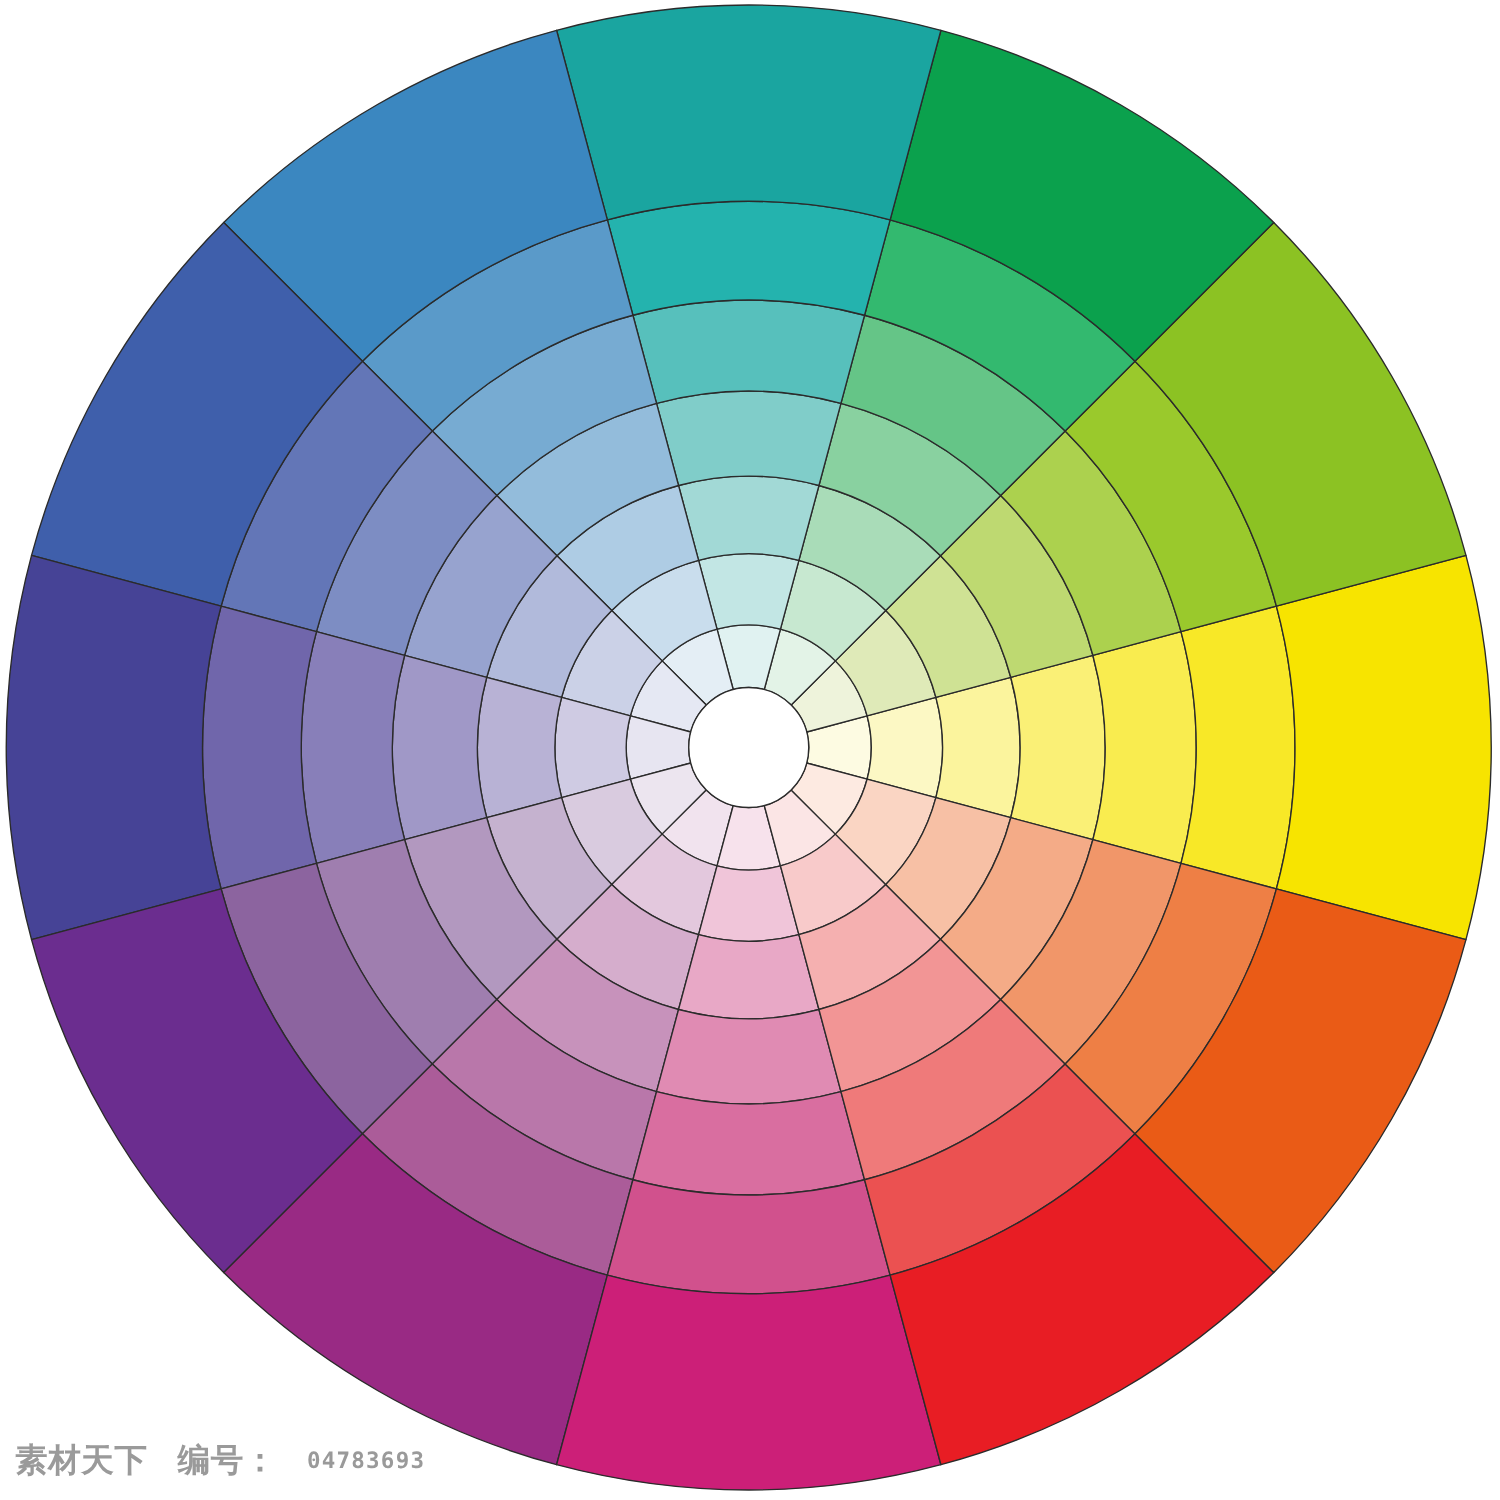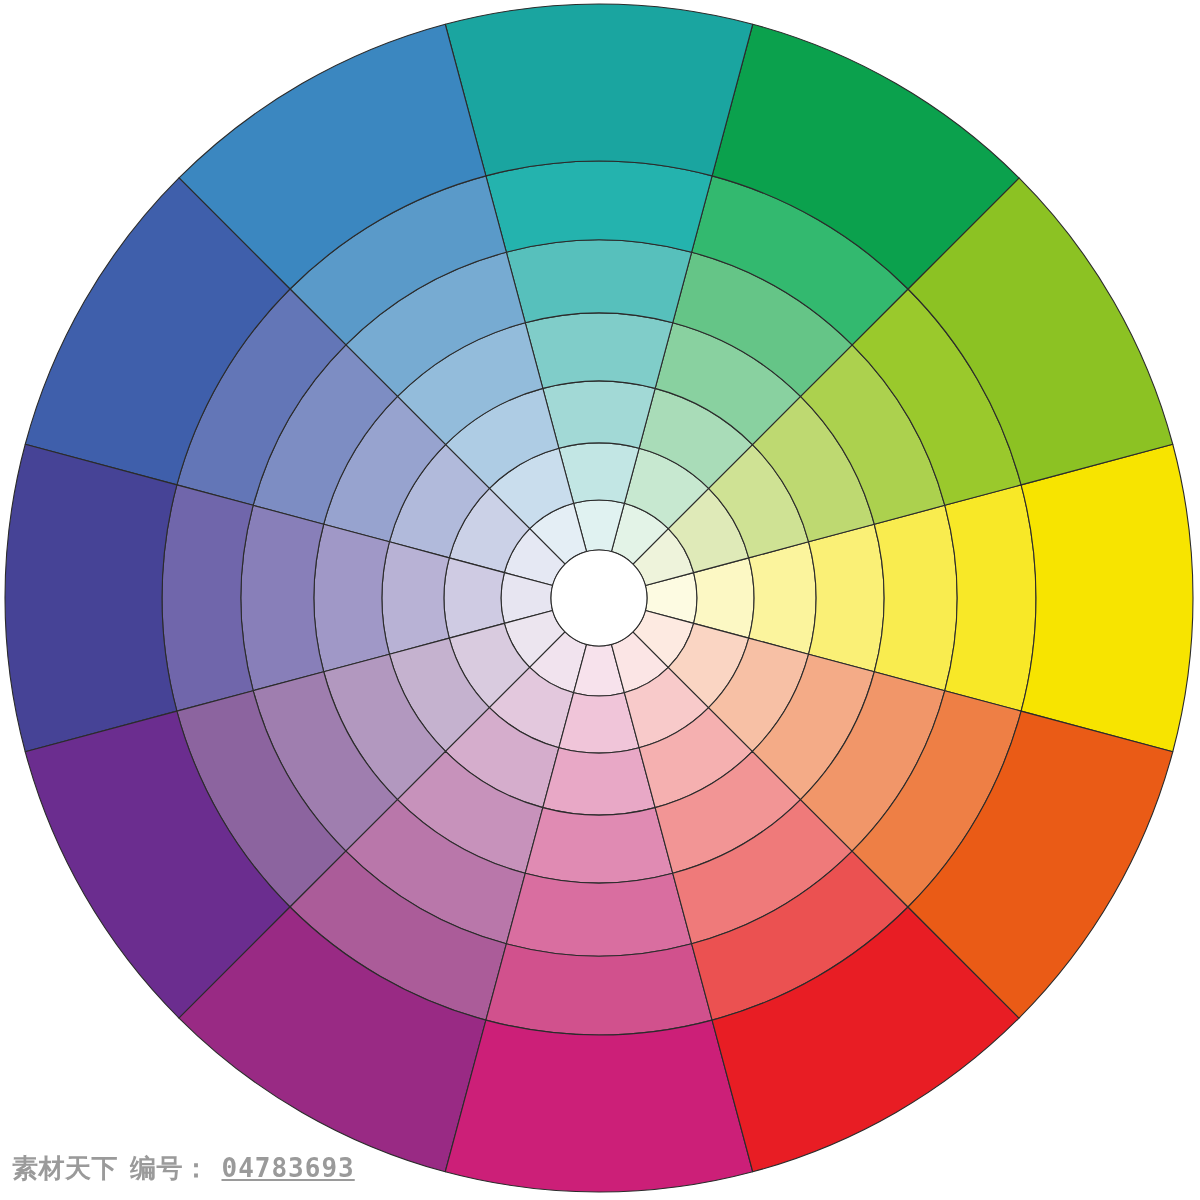--- a/index.html
+++ b/index.html
@@ -29,38 +29,38 @@
   #watermark-bar {
     position: absolute;
     left: 0;
     bottom: 0;
     width: 1200px;
     height: 64px;
     display: flex;
     align-items: center;
     padding-left: 12px;
     box-sizing: border-box;
-    gap: 12px;
+    gap: 24px;
     pointer-events: none;
   }
   .wm-text {
     color: #9a9a9a;
     font-size: 26px;
     font-weight: bold;
     letter-spacing: 0.5px;
     text-shadow:
       -1px -1px 0 #ffffff,
        1px -1px 0 #ffffff,
       -1px  1px 0 #ffffff,
        1px  1px 0 #ffffff;
     white-space: nowrap;
   }
   .wm-cjk { font-family: "DejaVu Sans", sans-serif; font-size: 26px; }
   .wm-latin { font-family: "DejaVu Sans", sans-serif; font-size: 26px; }
-  .wm-num { font-family: "DejaVu Sans Mono", monospace; font-size: 26px; letter-spacing: 1px; text-decoration: underline; }
+  .wm-num { font-family: "DejaVu Sans Mono", monospace; font-size: 18px; letter-spacing: 1px; }
 </style>
 </head>
 <body>
 
 <div id="wheel-stage">
   <svg id="wheel-svg" viewBox="0 0 1200 1200">
     <rect x="0" y="0" width="1200" height="1200" fill="#ffffff"></rect>
     <g id="wedges">
         <path d="M 645.3644396618753 610.423314164921 L 693.6607309763288 623.364266420047 A 98 98 0 0 0 693.6607309763288 572.635733579953 L 645.3644396618753 585.576685835079 A 48 48 0 0 1 645.3644396618753 610.423314164921 Z" fill="#fdfbe2" stroke="#2b2b2b" stroke-width="1.1" stroke-linejoin="round"></path>
         <path d="M 693.6607309763288 623.364266420047 L 748.7185030748055 638.1169519908907 A 155 155 0 0 0 748.7185030748055 557.8830480091093 L 693.6607309763288 572.635733579953 A 98 98 0 0 1 693.6607309763288 623.364266420047 Z" fill="#fcf8c4" stroke="#2b2b2b" stroke-width="1.1" stroke-linejoin="round"></path>

